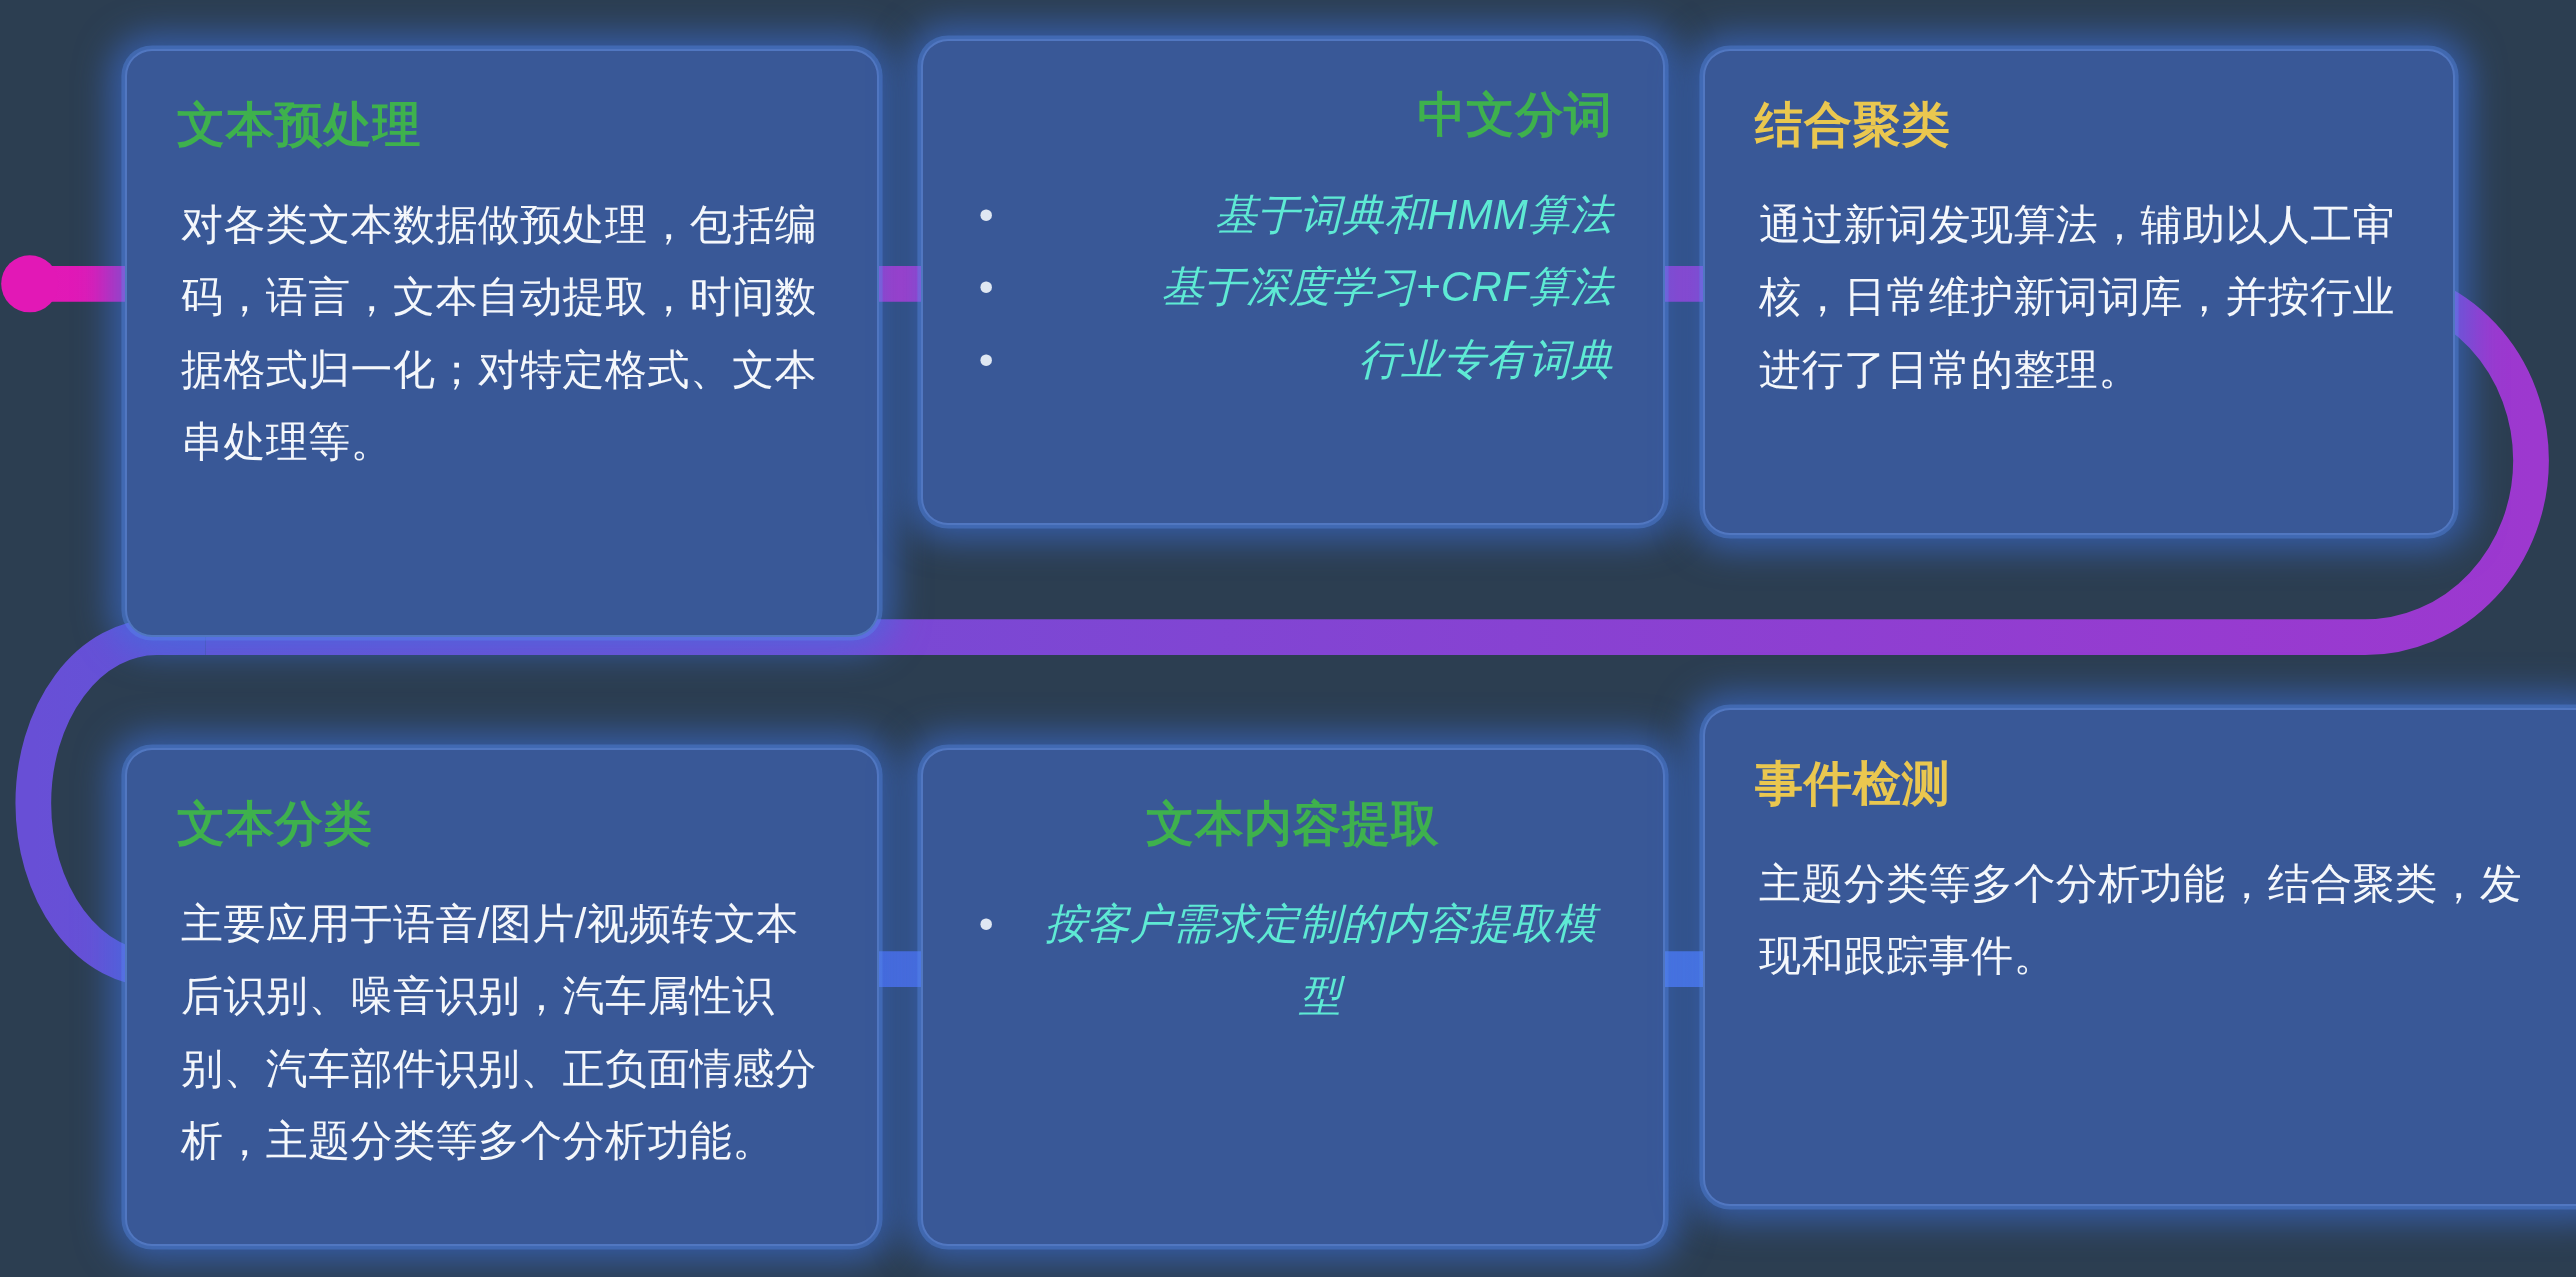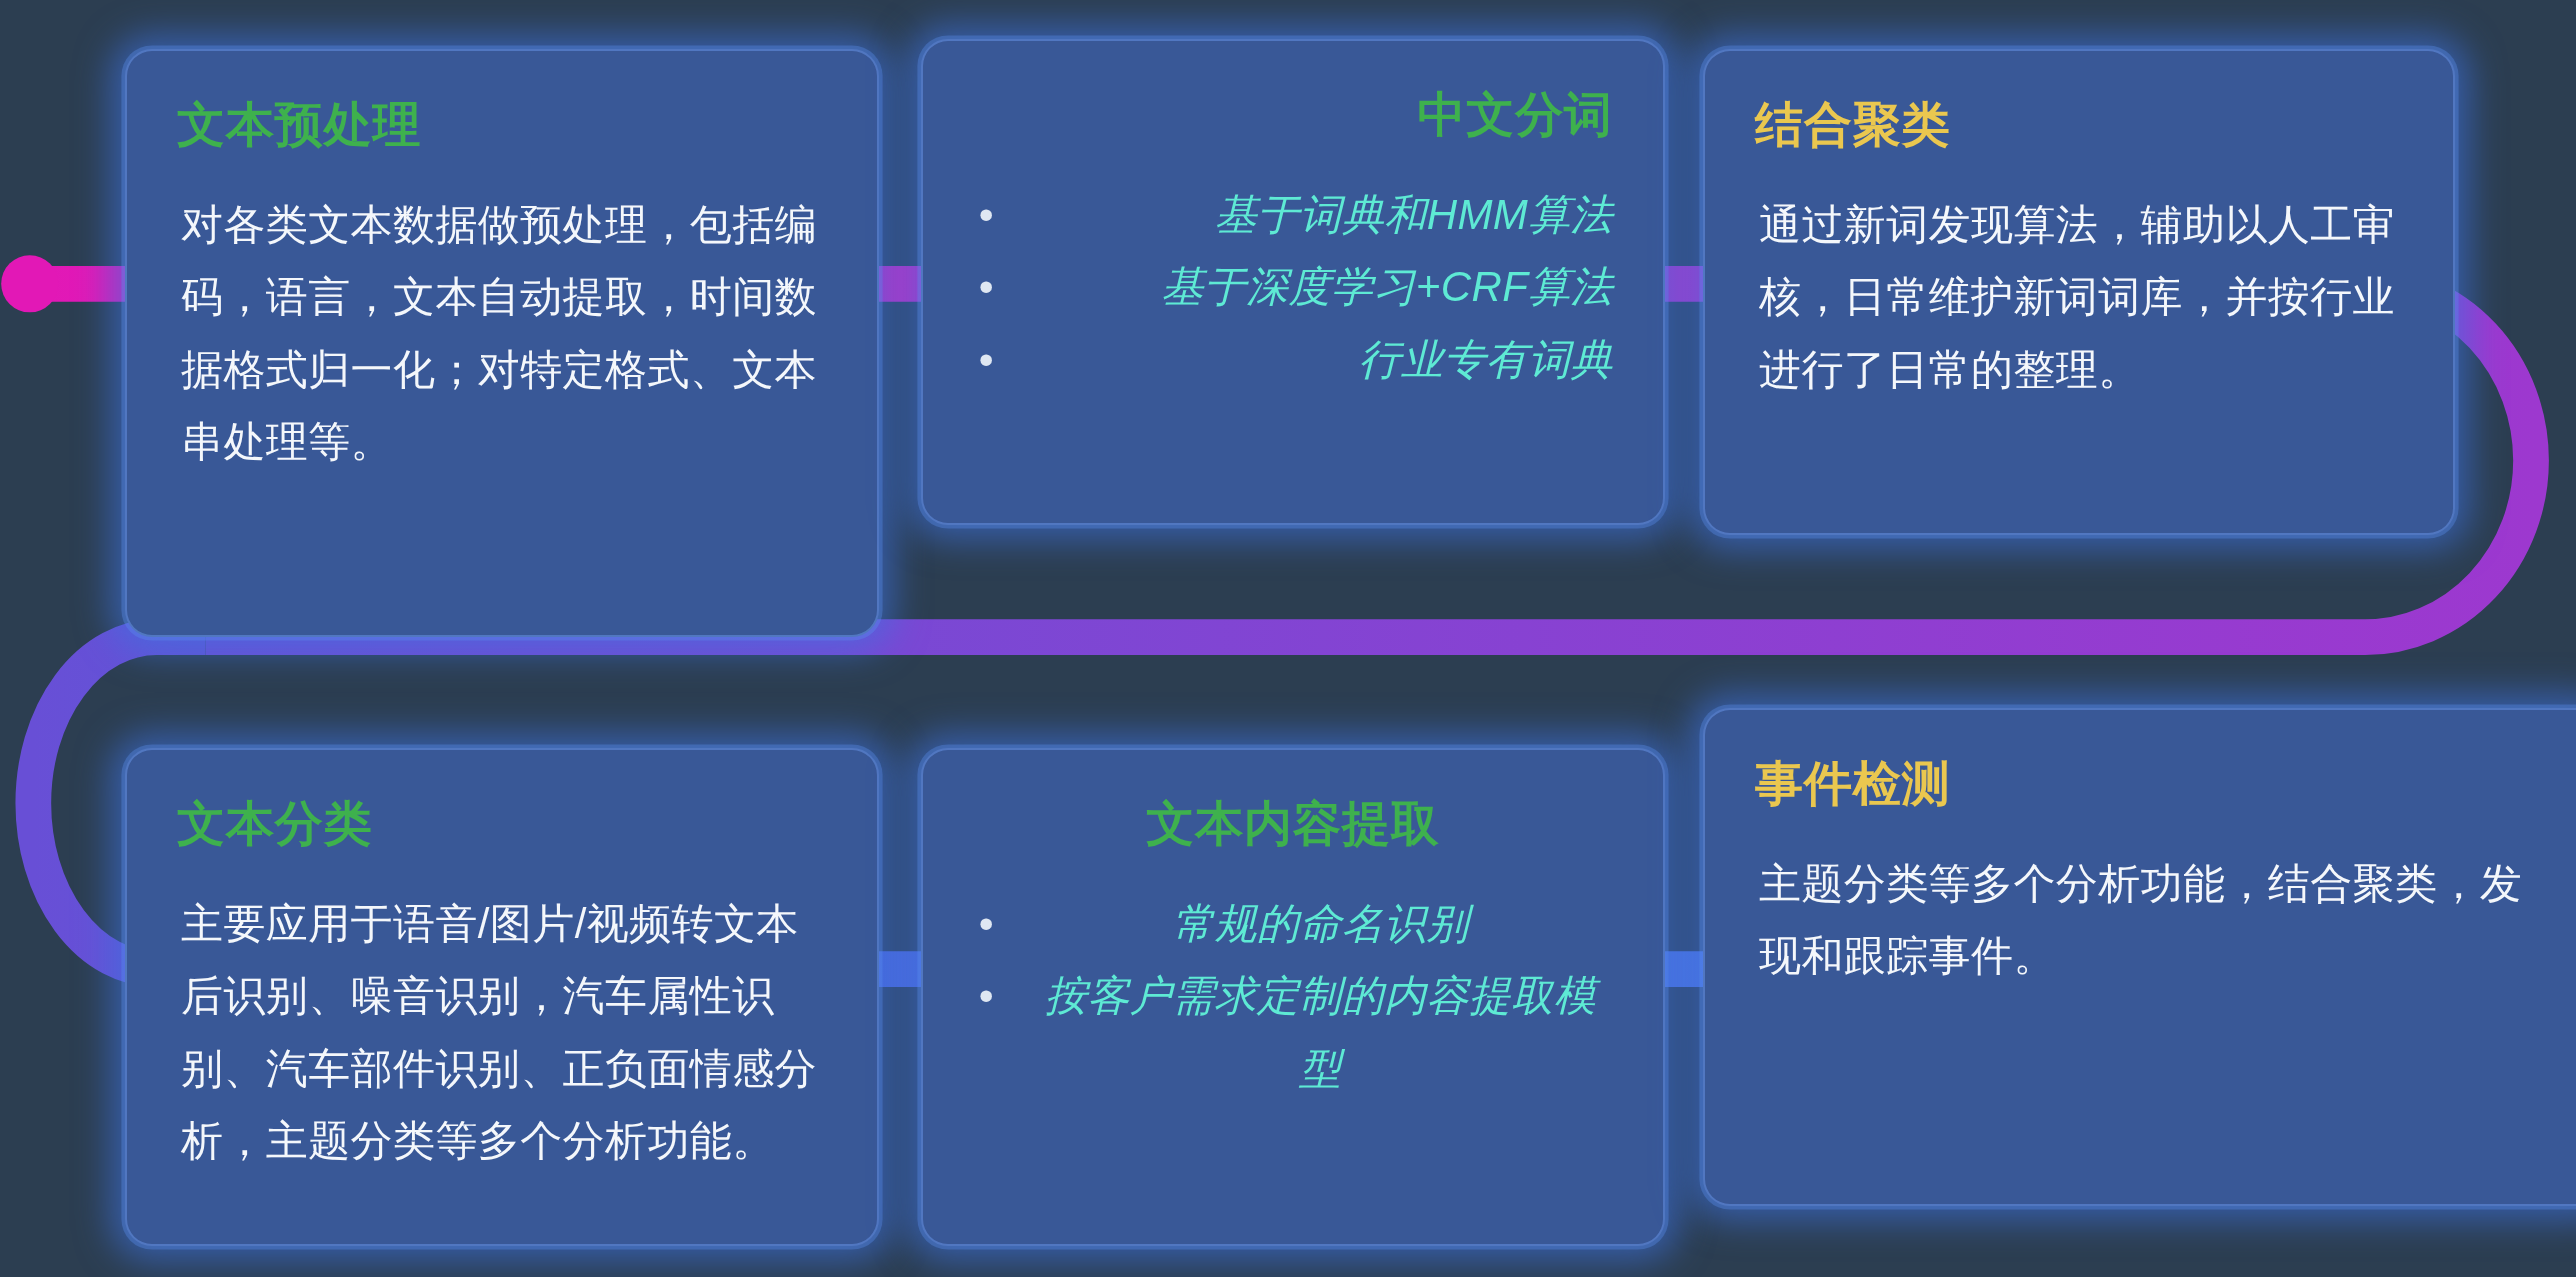--- a/index.html
+++ b/index.html
@@ -130,21 +130,20 @@
   </section>
 
   <section class="card c4">
     <h2 class="title green">文本分类</h2>
     <p class="body">主要应用于语音/图片/视频转文本后识别、噪音识别，汽车属性识别、汽车部件识别、正负面情感分析，主题分类等多个分析功能。</p>
   </section>
 
   <section class="card c5">
     <h2 class="title green">文本内容提取</h2>
     <ul class="bullets">
-      <li>常规的命名识别</li>
       <li>按客户需求定制的内容提取模型</li>
     </ul>
   </section>
 
   <section class="card c6">
     <h2 class="title yellow">事件检测</h2>
     <p class="body">主题分类等多个分析功能，结合聚类，发现和跟踪事件。</p>
   </section>
 
 </div>

